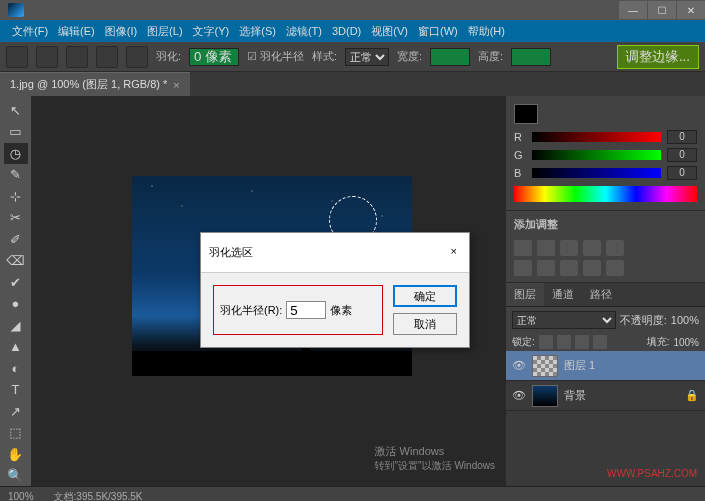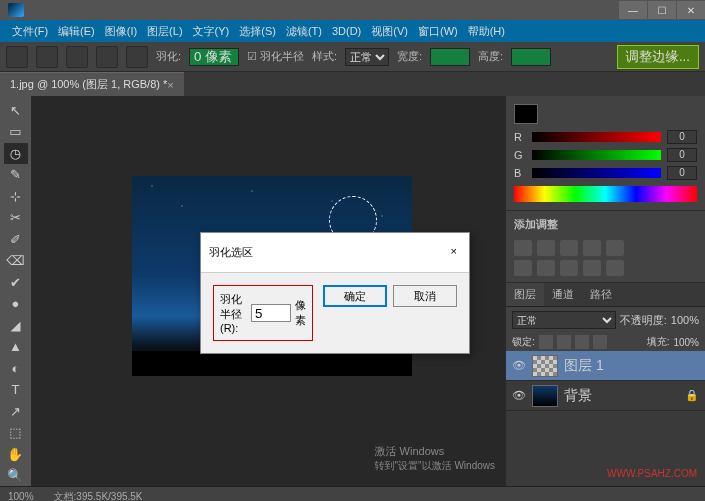--- a/index.html
+++ b/index.html
@@ -9,21 +9,21 @@
 .win-controls { display: flex; }
 .win-btn { width: 28px; height: 18px; background: #6a6a6a; margin-left: 1px; display: flex; align-items: center; justify-content: center; color: #ddd; font-size: 10px; }
 .menubar { background: #0369a1; height: 22px; display: flex; align-items: center; padding-left: 8px; gap: 2px; }
 .menubar span { padding: 2px 4px; color: #ddd; }
 .optbar { background: #424242; height: 30px; display: flex; align-items: center; padding: 0 6px; gap: 8px; border-bottom: 1px solid #2a2a2a; }
 .optbar .ico { width: 22px; height: 22px; background: #3a3a3a; border: 1px solid #2a2a2a; border-radius: 2px; }
 .optbar label { color: #bbb; }
 .optbar input[type=text] { width: 50px; height: 18px; background: #15803d; border: 1px solid #222; color: #ddd; padding: 0 4px; }
 .optbar select { background: #3a3a3a; border: 1px solid #222; color: #ddd; height: 18px; font-size: 11px; }
 .docbar { background: #383838; height: 24px; display: flex; align-items: center; }
-.docbar .tab { background: #535353; padding: 4px 10px; border-top: 1px solid #666; color: #ddd; display: flex; align-items: center; }
+.docbar .tab { background: #535353; padding: 4px 10px; border-top: 1px solid #666; color: #ddd; display: flex; align-items: center; gap: 6px; }
 .docbar .tab .x { color: #aaa; }
 .main { display: flex; height: 390px; }
 .toolbox { width: 32px; background: #535353; border-right: 1px solid #2a2a2a; display: flex; flex-direction: column; gap: 1px; padding-top: 4px; }
 .tool { width: 24px; height: 22px; margin: 0 auto; display: flex; align-items: center; justify-content: center; color: #ccc; font-size: 13px; cursor: pointer; }
 .tool.active { background: #2a2a2a; }
 .canvas-area { flex: 1; background: #282828; position: relative; }
 .canvas { position: absolute; left: 100px; top: 80px; width: 280px; height: 200px; background: linear-gradient(to bottom, #0a2845 0%, #0d3a6a 50%, #1a5a9a 70%, #0a1520 85%, #000 100%); overflow: hidden; }
 .canvas .stars { position: absolute; top: 0; left: 0; right: 0; height: 60%; background-image: radial-gradient(1px 1px at 20px 10px, #fff, transparent), radial-gradient(1px 1px at 50px 30px, #eee, transparent), radial-gradient(1px 1px at 120px 15px, #fff, transparent), radial-gradient(1px 1px at 200px 25px, #ccc, transparent), radial-gradient(1px 1px at 250px 40px, #fff, transparent); opacity: 0.6; }
 .canvas .person { position: absolute; bottom: 22px; left: 170px; width: 8px; height: 16px; background: #000; border-radius: 3px 3px 0 0; }
 .canvas .ground { position: absolute; bottom: 0; left: 0; right: 0; height: 25px; background: #000; }
@@ -52,29 +52,29 @@
 .layer-opts select { flex: 1; background: #3a3a3a; border: 1px solid #222; color: #ddd; height: 18px; font-size: 10px; }
 .layer-lock { display: flex; align-items: center; gap: 4px; padding: 2px 6px; font-size: 10px; }
 .layer-lock .ico { width: 14px; height: 14px; background: #555; }
 .layer-list { flex: 1; background: #3a3a3a; }
 .layer-row { display: flex; align-items: center; height: 30px; border-bottom: 1px solid #2a2a2a; padding: 0 6px; gap: 6px; }
 .layer-row.active { background: #5a7aa8; }
 .layer-row .eye { width: 14px; }
 .layer-row .thumb { width: 26px; height: 22px; border: 1px solid #666; }
 .layer-row .thumb.trans { background: repeating-conic-gradient(#888 0 25%, #ccc 0 50%) 0 0/8px 8px; }
 .layer-row .thumb.img { background: linear-gradient(to bottom, #0d3a6a, #000); }
-.layer-row .name { font-size: 14px; }
+.layer-row .name { font-size: 11px; }
 .statusbar { height: 20px; background: #424242; display: flex; align-items: center; padding: 0 8px; gap: 20px; font-size: 10px; color: #aaa; border-top: 1px solid #222; }
 .dialog { position: absolute; left: 200px; top: 232px; width: 270px; background: #f0f0f0; border: 1px solid #888; box-shadow: 2px 2px 8px rgba(0,0,0,0.4); color: #000; }
 .dialog-title { background: #fff; padding: 12px 8px; display: flex; justify-content: space-between; border-bottom: 1px solid #ccc; }
 .dialog-title .x { cursor: pointer; padding: 0 4px; }
 .dialog-body { padding: 12px; display: flex; gap: 10px; }
 .dialog-body .fields { flex: 1; border: 1px solid #c00; padding: 6px; display: flex; align-items: center; gap: 4px; }
 .dialog-body .fields input { width: 40px; border: 1px solid #888; height: 18px; padding: 0 3px; }
-.dialog-body .btns { display: flex; flex-direction: row; gap: 6px; }
+.dialog-body .btns { display: flex; flex-direction: column; gap: 6px; }
 .dialog-body .btns button { width: 64px; height: 22px; background: #f0f0f0; border: 1px solid #888; font-size: 11px; }
 .dialog-body .btns button.default { border: 2px solid #0078d7; }
 .watermark { position: absolute; right: 210px; bottom: 28px; color: #888; font-size: 11px; text-align: left; }
 .url-mark { position: absolute; right: 8px; bottom: 22px; color: #c33; font-size: 10px; }
 </style>
 </head>
 <body>
 
 <div class="titlebar">
   <div class="logo"></div>

